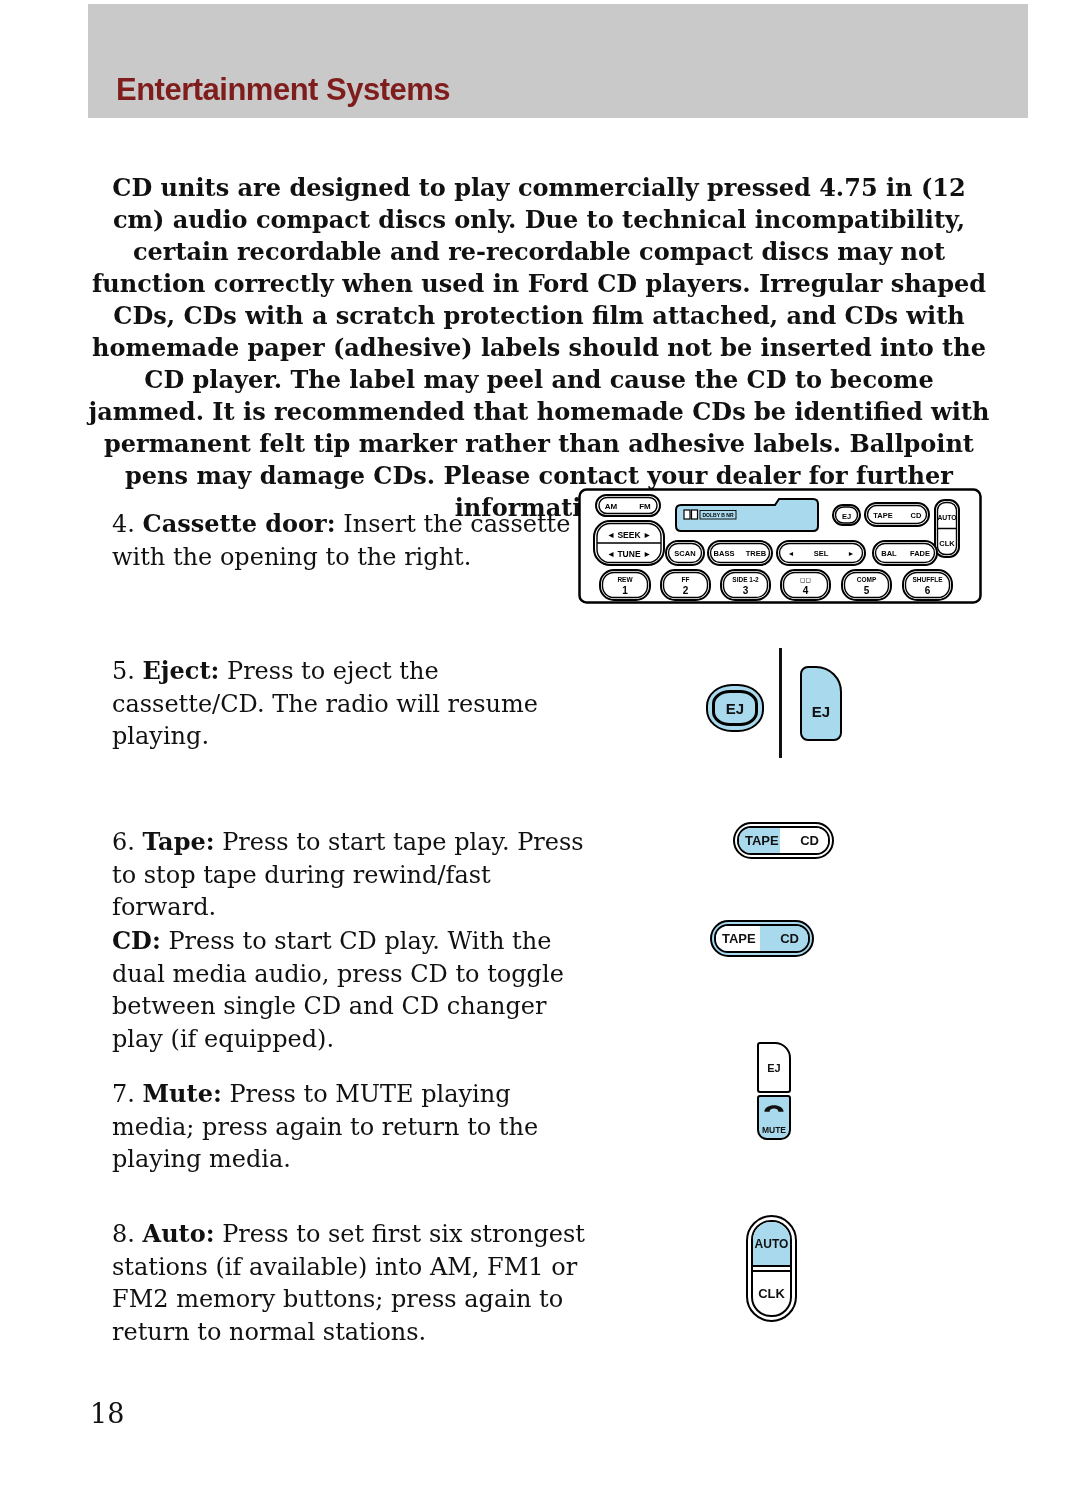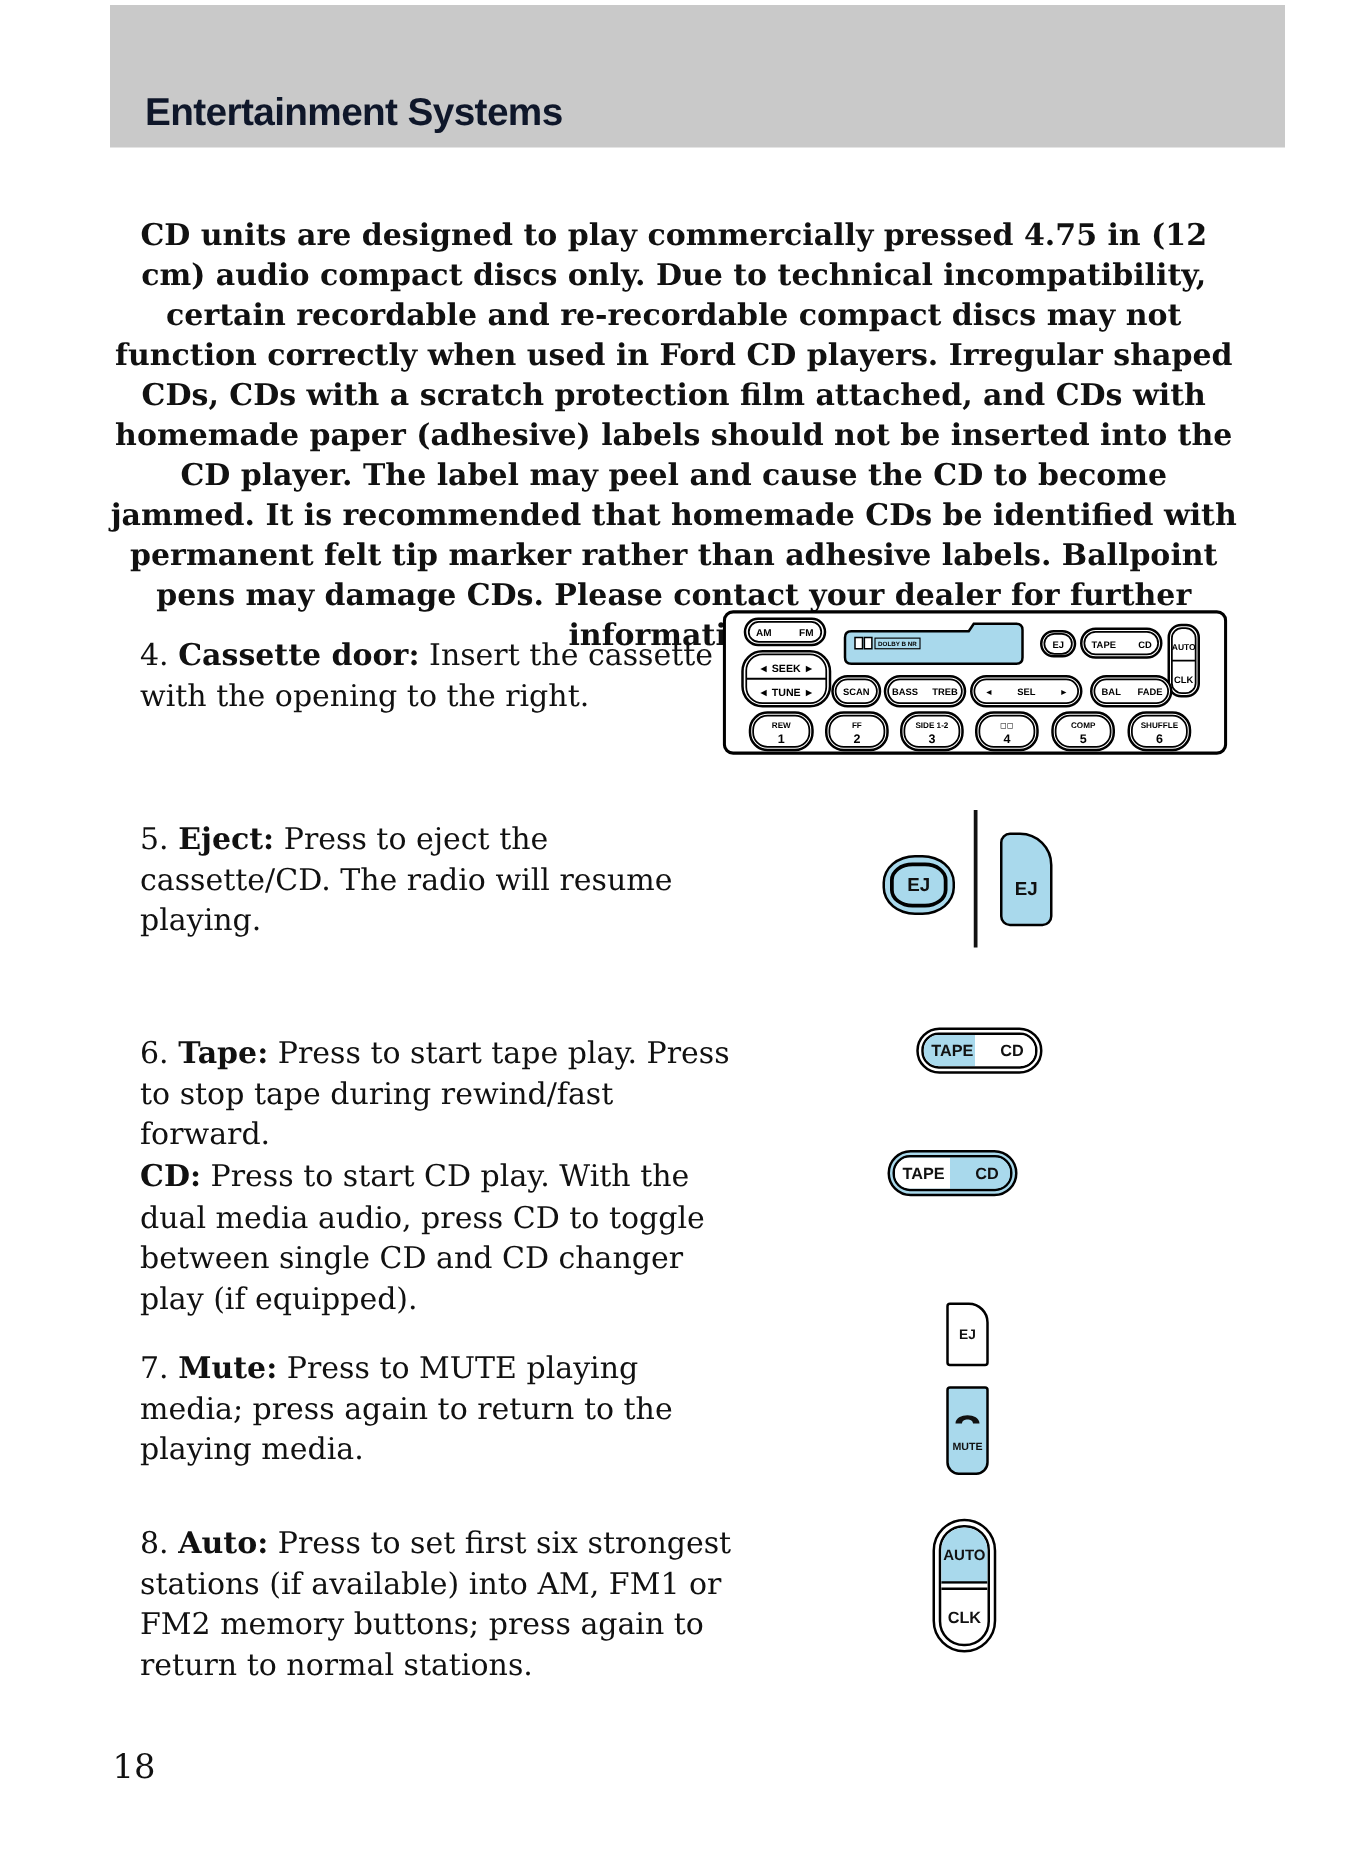--- a/index.html
+++ b/index.html
@@ -3,21 +3,21 @@
 <meta charset="utf-8">
 <style>
   html,body{margin:0;padding:0;background:#fff;}
   #page{position:relative;width:1080px;height:1487px;background:#ffffff;overflow:hidden;
         font-family:"DejaVu Serif","Liberation Serif",serif;color:#111;}
 
   
   .header-band{position:absolute;left:88px;top:4px;width:940px;height:114px;background:#c9c9c9;
                display:flex;align-items:flex-end;}
   .header-title{font-family:"Liberation Sans","DejaVu Sans",sans-serif;font-weight:bold;
-                font-size:31px;color:#0f172a;margin:0 0 10px 28px;letter-spacing:-0.5px;}
+                font-size:31px;color:#7f1d1d;margin:0 0 10px 28px;letter-spacing:-0.5px;}
 
   
   .intro{position:absolute;left:88px;top:148px;width:902px;font-weight:bold;
          font-size:24px;line-height:32px;text-align:center;}
   .item{position:absolute;left:88px;width:474px;font-size:24px;line-height:32.5px;margin-left:24px;}
   .item b{font-weight:bold;}
   .pagenum{position:absolute;left:90px;top:1398px;font-size:27px;}
 
   
   :root{--blue:#a9d9ec;}
@@ -41,21 +41,21 @@
               display:flex;height:100%;font-family:"Liberation Sans",sans-serif;font-weight:bold;font-size:13px;}
   .pill-half{display:flex;align-items:center;box-sizing:border-box;}
   .tape-pill{left:733px;top:822px;width:101px;height:37px;}
   .cd-pill{left:710px;top:920px;width:104px;height:37px;background:var(--blue);}
 
   
   .mute-stack{position:absolute;left:757px;top:1042px;width:34px;}
   .mute-top{height:51px;background:#fff;border:2.5px solid #000;border-radius:3px 16px 3px 3px;
             box-sizing:border-box;display:flex;align-items:center;justify-content:center;
             font-family:"Liberation Sans",sans-serif;font-weight:bold;font-size:11px;}
-  .mute-bottom{margin-top:16px;height:71px;background:var(--blue);border:2.5px solid #000;
+  .mute-bottom{margin-top:2px;height:45px;background:var(--blue);border:2.5px solid #000;
                border-radius:3px 3px 10px 10px;box-sizing:border-box;display:flex;flex-direction:column;
                align-items:center;justify-content:center;gap:12px;
                font-family:"Liberation Sans",sans-serif;font-weight:bold;font-size:8.5px;}
 
   
   .auto-outer{position:absolute;left:746px;top:1215px;width:51px;height:107px;border:2.5px solid #000;
               border-radius:26px;box-sizing:border-box;padding:3px;background:#fff;}
   .auto-inner{width:100%;height:100%;border:2px solid #000;border-radius:20px;box-sizing:border-box;
               overflow:hidden;display:flex;flex-direction:column;background:#fff;
               font-family:"Liberation Sans",sans-serif;font-weight:bold;}

